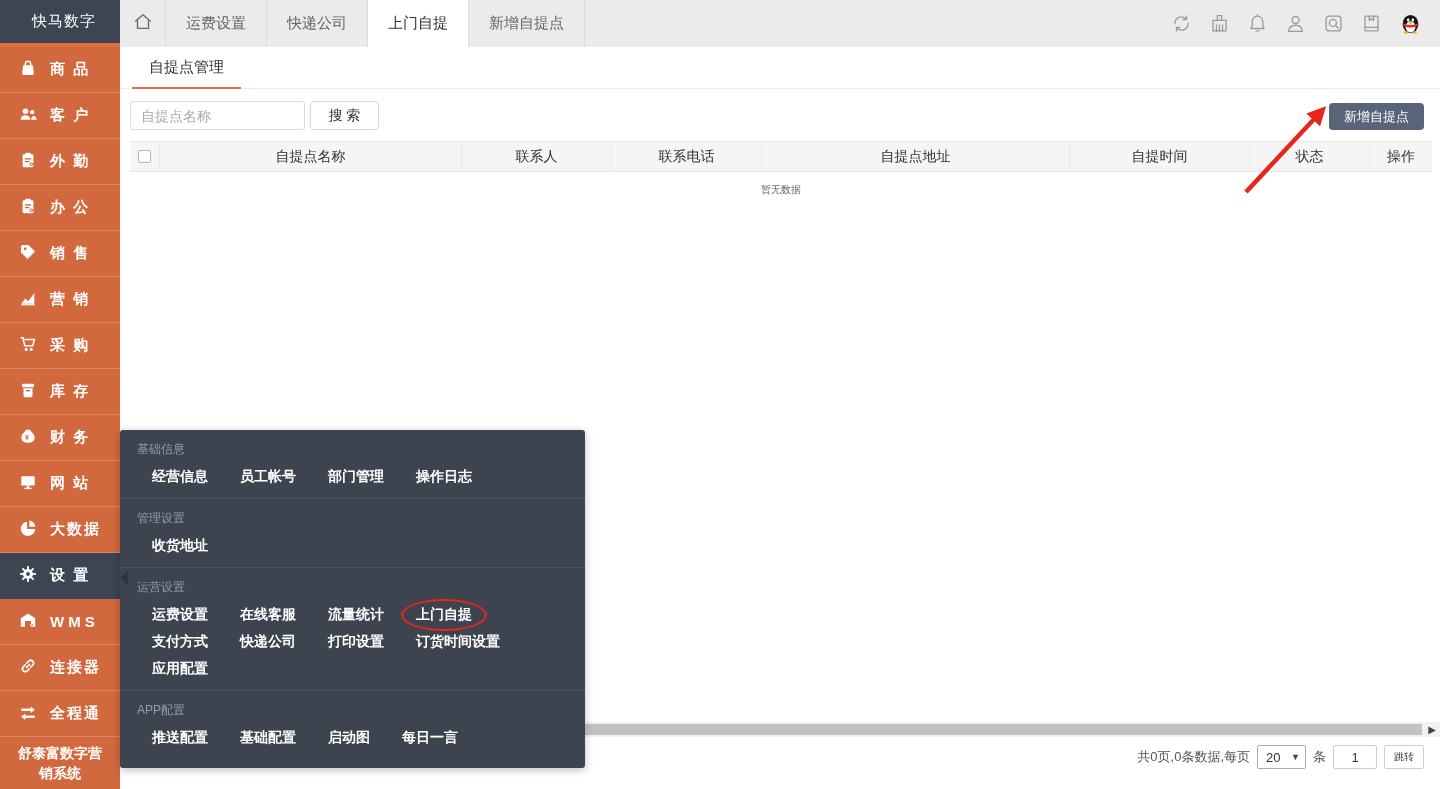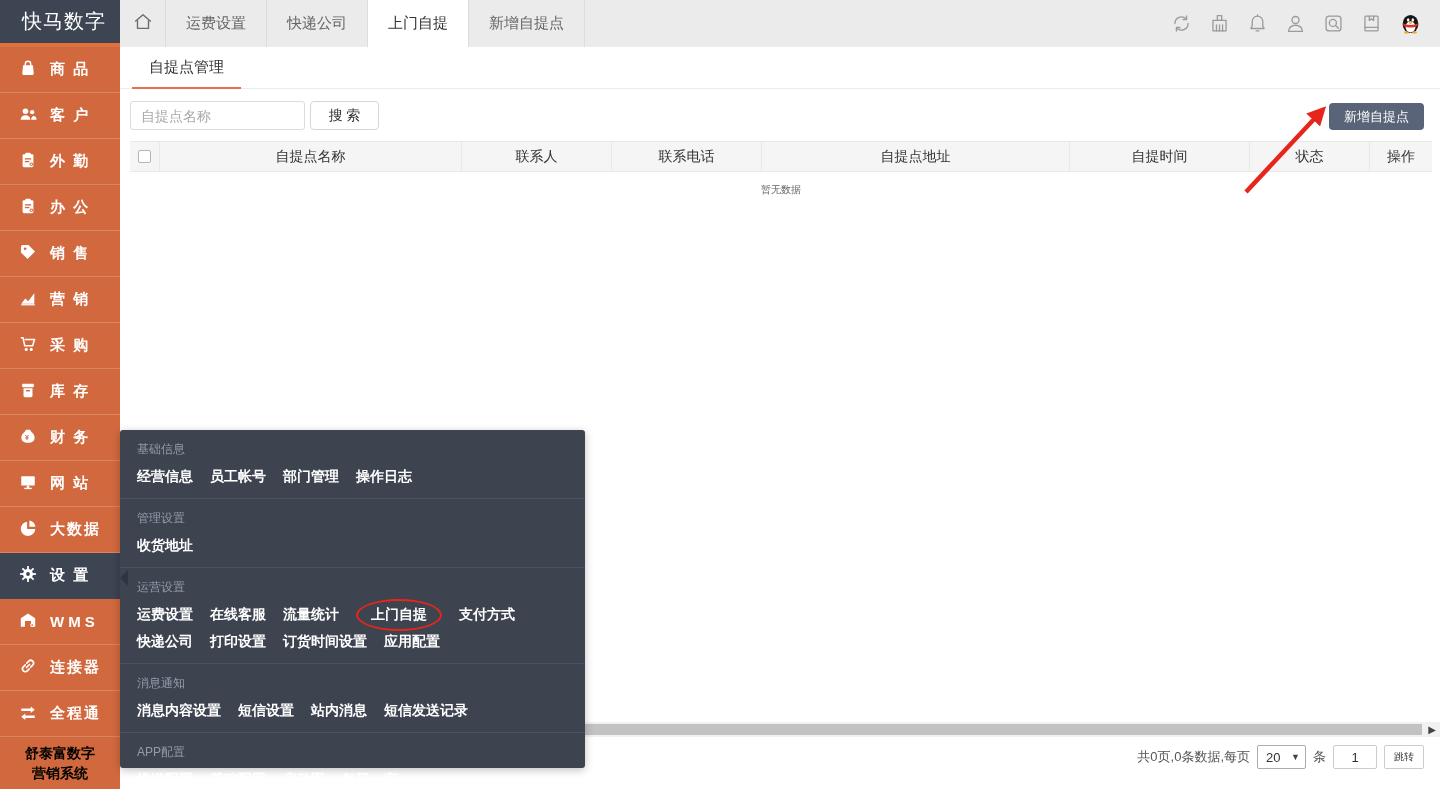--- a/index.html
+++ b/index.html
@@ -1,25 +1,25 @@
 <!DOCTYPE html>
 <html><head>
 <meta charset="utf-8">
 <style>
   * { margin:0; padding:0; box-sizing:border-box; }
   html,body { width:1440px; height:789px; font-family:"Liberation Sans","DejaVu Sans",sans-serif; background:#fff; overflow:hidden; }
   .stage { position:relative; width:1440px; height:789px; background:#fff; overflow:hidden; }
 
   
   .sidebar { position:absolute; left:0; top:0; width:120px; height:789px; background:#d2693e; z-index:5; }
-  .logo { height:47px; background:#3d4553; border-bottom:4px solid #e0703c; color:#fff; font-size:20px; display:flex; align-items:center; justify-content:center; letter-spacing:1px;padding-left:8px; }
+  .logo { height:47px; background:#3d4553; border-bottom:4px solid #e0703c; color:#fff; font-size:15px; display:flex; align-items:center; justify-content:center; letter-spacing:1px;padding-left:8px; }
   .side-item { height:46px; display:flex; align-items:center; padding-left:19px; gap:13px; color:#fff; font-size:15px; font-weight:bold; letter-spacing:2px; border-bottom:1px solid rgba(255,255,255,.18); cursor:pointer; }
   .side-item.active { background:#3d4452; border-bottom-color:transparent; }
   .side-item svg { flex:0 0 auto; }
-  .side-footer { height:52px; color:#000000; font-size:14px; font-weight:bold; text-align:center; line-height:20px; padding:6px 22px 0; }
+  .side-footer { height:52px; color:#ffffff; font-size:14px; font-weight:bold; text-align:center; line-height:20px; padding:6px 15px 0; }
 
   
   .topbar { position:absolute; left:120px; top:0; right:0; height:47px; background:#ebebeb; display:flex; align-items:stretch; }
   .tab { display:flex; align-items:center; justify-content:center; padding:0 20px; font-size:15px; color:#666; border-right:1px solid #dcdcdc; cursor:pointer; white-space:nowrap; }
   .tab.home { width:46px; padding:0; }
   .tab.active { background:#fff; color:#333; }
   .top-icons { margin-left:auto; display:flex; align-items:center; gap:17px; padding-right:18px; }
   .top-icons .tico { display:flex; align-items:center; cursor:pointer; }
 
   
@@ -51,21 +51,21 @@
   .page-input { width:44px; height:24px; border:1px solid #ccc; border-radius:2px; text-align:center; font-size:13px; color:#333; outline:none; font-family:inherit; }
   .jump-btn { height:24px; padding:0 9px; background:#fff; border:1px solid #ccc; border-radius:2px; font-size:10px; color:#333; cursor:pointer; font-family:inherit; }
 
   
   .popup { position:absolute; left:120px; top:430px; width:465px; height:338px; background:#3d4450; border-radius:3px; z-index:25; box-shadow:0 2px 8px rgba(0,0,0,.25); }
   .popup::before { content:""; position:absolute; left:0; top:140px; width:0; height:0; border-top:8px solid transparent; border-bottom:8px solid transparent; border-right:8px solid #2e3440; }
   .menu-section { padding:11px 17px 12px; border-bottom:1px solid #4a5160; }
   .menu-section:last-child { border-bottom:none; }
   .menu-title { font-size:12px; color:#949ca9; margin-bottom:10px; }
   .menu-items { display:flex; flex-wrap:wrap; row-gap:9px; }
-  .menu-item { font-size:14px; font-weight:bold; color:#fff; margin-right:17px; cursor:pointer; white-space:nowrap; position:relative; }
+  .menu-item { font-size:14px; font-weight:bold; color:#fff; margin-right:17px; cursor:pointer; white-space:nowrap; position:relative;margin-left:15px; }
   .menu-item.circled { margin-left:15px; margin-right:32px; }
   .menu-item.circled::after { content:""; position:absolute; left:-15px; top:50%; width:calc(100% + 26px); height:28px; transform:translateY(-50%); border:2.5px solid #e6261b; border-radius:50%; pointer-events:none; }
 
   
   .annotate { position:absolute; left:0; top:0; width:1440px; height:789px; z-index:30; pointer-events:none; }
 
   .ico-stroke { stroke:#9b9b9b; fill:none; stroke-width:1.5; stroke-linecap:round; stroke-linejoin:round; }
 </style>
 </head>
 <body>
@@ -359,29 +359,20 @@
         <span class="menu-item">流量统计</span>
         <span class="menu-item circled">上门自提</span>
         <span class="menu-item">支付方式</span>
         <span class="menu-item">快递公司</span>
         <span class="menu-item">打印设置</span>
         <span class="menu-item">订货时间设置</span>
         <span class="menu-item">应用配置</span>
       </div>
     </div>
     <div class="menu-section">
-      <div class="menu-title">消息通知</div>
-      <div class="menu-items">
-        <span class="menu-item">消息内容设置</span>
-        <span class="menu-item">短信设置</span>
-        <span class="menu-item">站内消息</span>
-        <span class="menu-item">短信发送记录</span>
-      </div>
-    </div>
-    <div class="menu-section">
       <div class="menu-title">APP配置</div>
       <div class="menu-items">
         <span class="menu-item">推送配置</span>
         <span class="menu-item">基础配置</span>
         <span class="menu-item">启动图</span>
         <span class="menu-item">每日一言</span>
       </div>
     </div>
   </div>
 

